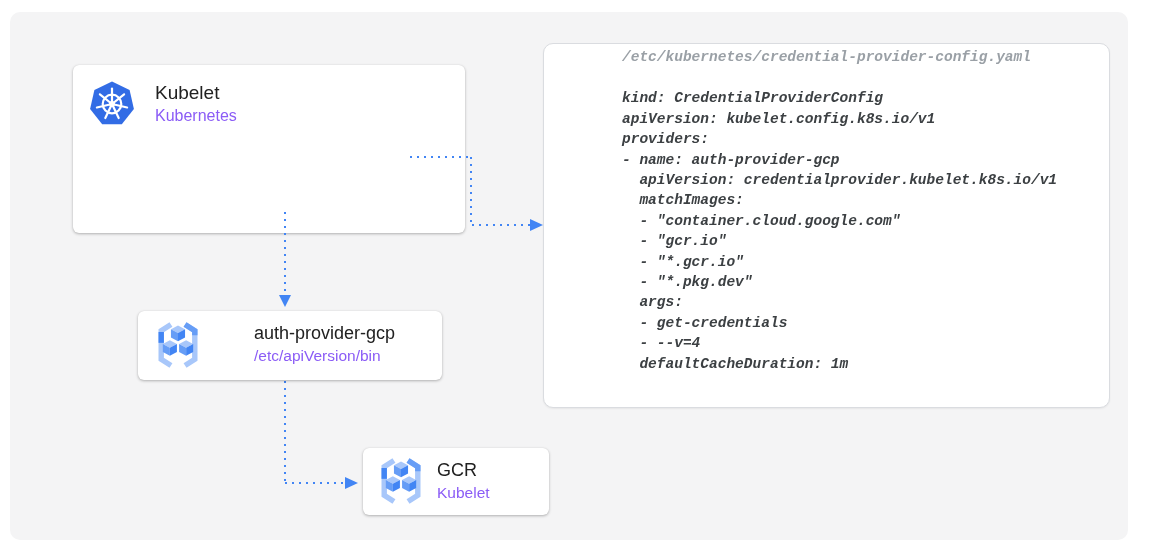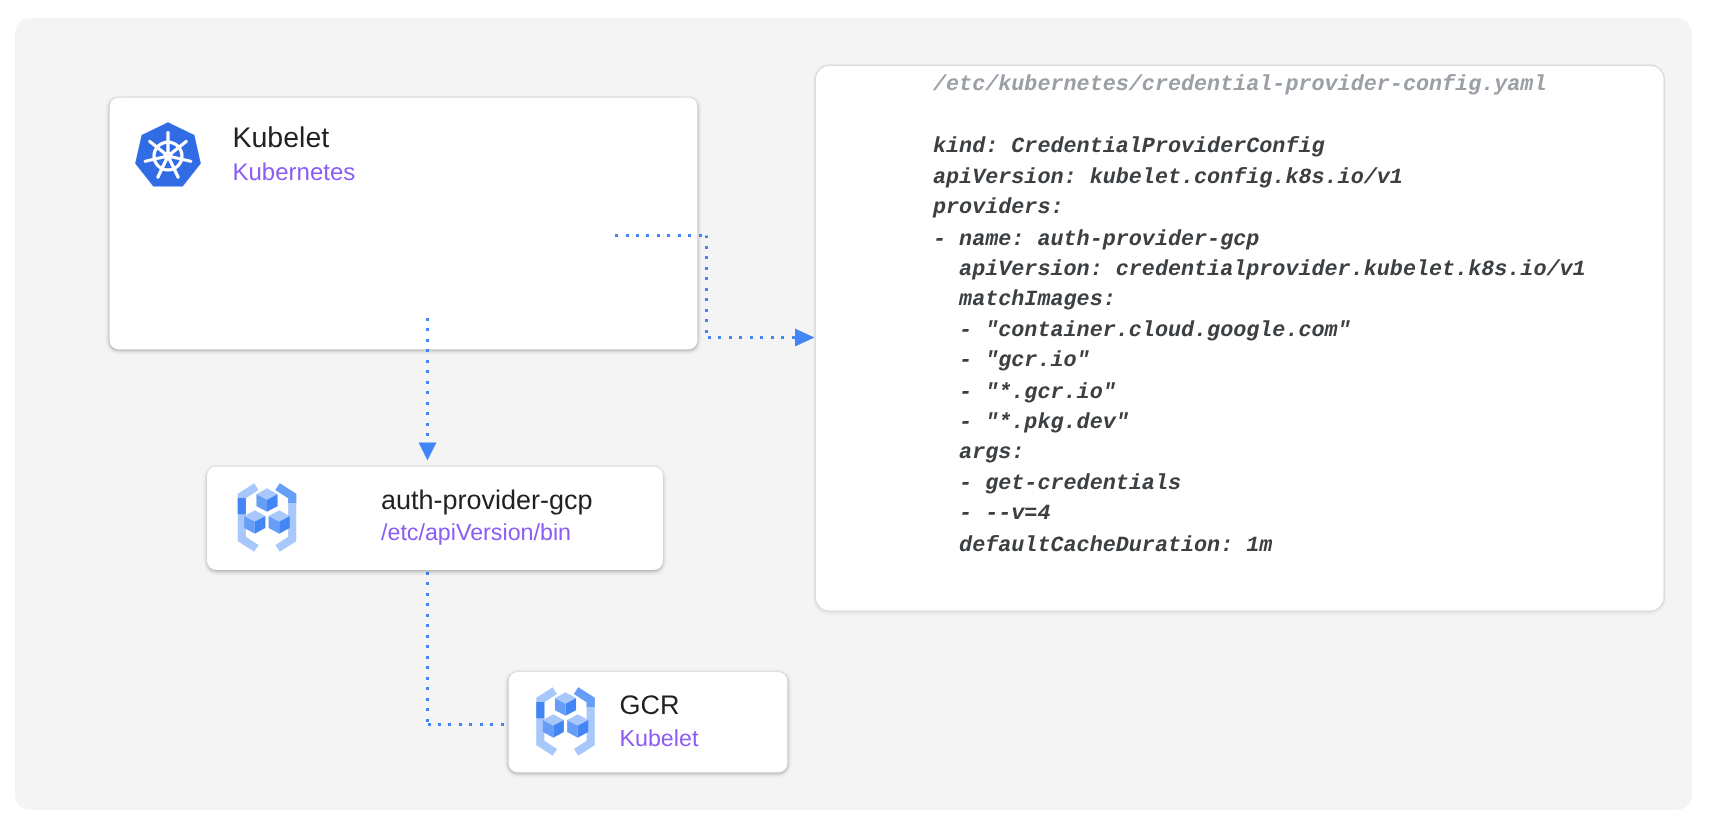--- a/index.html
+++ b/index.html
@@ -10,21 +10,21 @@
   .panel-bg{
     position:absolute;left:10px;top:12px;width:1118px;height:528px;
     background:#F4F4F5;border-radius:10px;
   }
   .card{
     position:absolute;background:#ffffff;border-radius:6px;
     box-shadow:0 1px 3px rgba(0,0,0,0.28), 0 0 1px rgba(0,0,0,0.1);
   }
   .kubelet-card{left:73px;top:65px;width:380px;height:168px;padding-left:12px;}
   .auth-card{left:138px;top:311px;width:304px;height:69px;}
-  .gcr-card{left:339px;top:448px;width:150px;height:67px;padding-left:36px;}
+  .gcr-card{left:363px;top:448px;width:150px;height:67px;padding-left:36px;}
 
   .k8s-icon{position:absolute;left:15px;top:15px;}
   .cr-icon{position:absolute;left:14px;top:8px;}
   .gcr-card .cr-icon{left:12px;top:7px;}
 
   .card-title{color:#212121;font-size:19px;line-height:24px;}
   .card-subtitle{color:#8b5cf6;font-size:16px;line-height:22px;}
   .kubelet-card .text-block{position:absolute;left:82px;top:16px;}
   .auth-card .text-block{position:absolute;left:80px;top:11px;margin-left:36px;}
   .auth-card .card-title,.gcr-card .card-title{font-size:18px;line-height:23px;}

